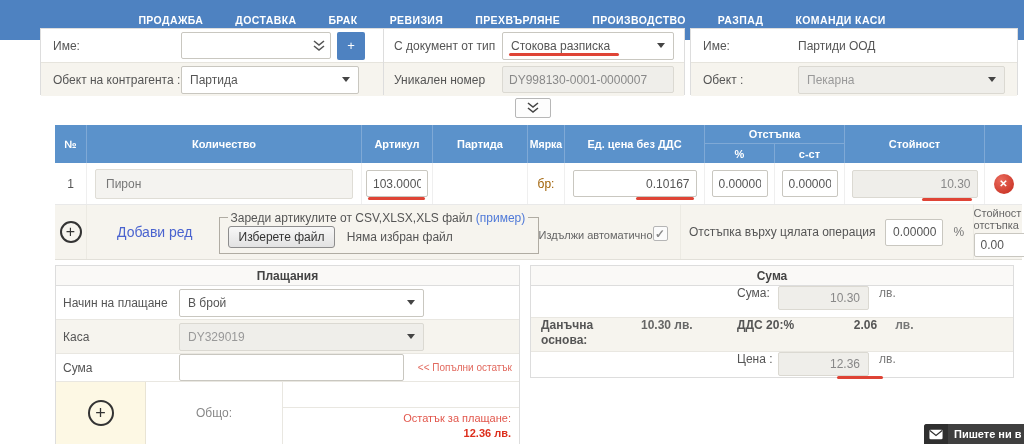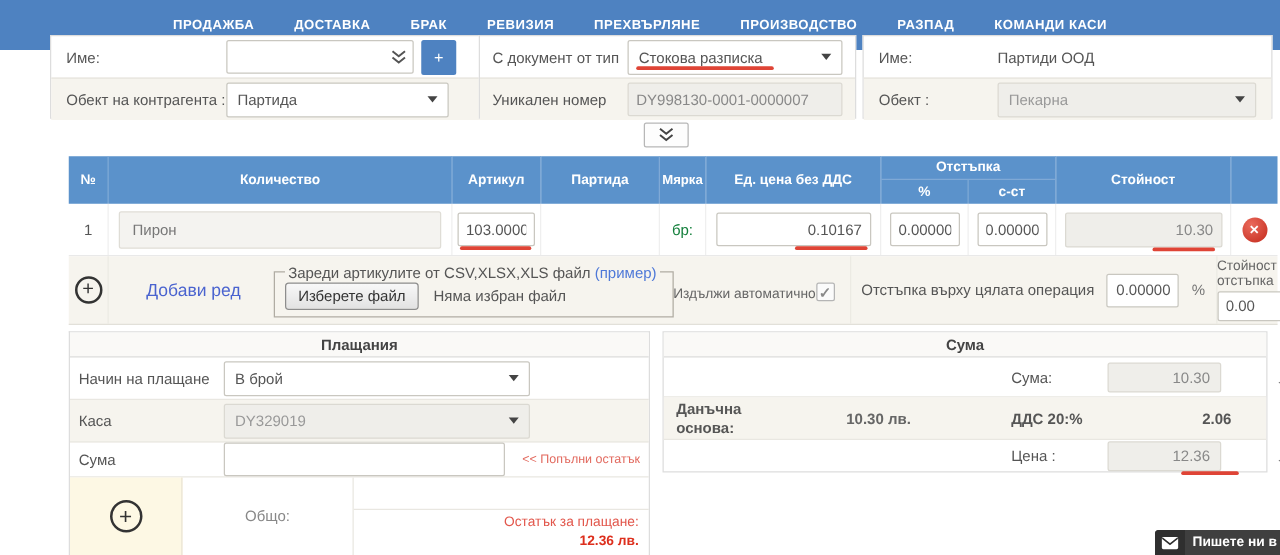--- a/index.html
+++ b/index.html
@@ -85,21 +85,21 @@
   .fill-link { margin-left:14px; font-size:10px; color:#e2695e; cursor:pointer; white-space:nowrap; }
   .paybot { display:flex; height:62px; }
   .cream { flex:0 0 90px; background:#fdf8e4; border-right:1px solid #e9e4d4; display:flex; align-items:center; justify-content:center; }
   .totcell { flex:0 0 137px; border-right:1px solid #e9e7e1; display:flex; align-items:center; justify-content:center; color:#888; }
   .remcell { flex:1; display:flex; flex-direction:column; }
   .remtop { height:26px; border-bottom:1px solid #e9e7e1; }
   .rembot { flex:1; text-align:right; padding:3px 8px 0 0; font-size:11px; color:#e2574c; line-height:1.35; }
   .remval { color:#dd2f1d; font-weight:bold; }
   
   .tot { position:absolute; left:530px; top:265px; width:484px; height:113px; border:1px solid #ddd; background:#fff; }
-  .totrow { display:flex; align-items:center; padding:0 10px; border-bottom:1px solid #e9e7e1;gap:36px; }
+  .totrow { display:flex; padding:0 10px; border-bottom:1px solid #e9e7e1; }
   .totrow.alt { background:#f6f4ee;font-weight:bold; }
   .tc1 { flex:0 0 96px; padding-right:12px; line-height:1.25; }
   .tc2 { flex:0 0 100px; padding-left:4px; color:#666; }
   .tc3 { flex:0 0 41px; white-space:nowrap; overflow:visible; }
   .tc4 { flex:0 0 91px; display:flex; justify-content:flex-end; }
   .tc4 .inp { width:91px; height:24px; text-align:right; padding-right:8px; }
   .tc4 .plainval { width:91px; text-align:right; padding-right:8px; color:#555; }
   .tc5 { margin-left:10px; color:#777; }
   
   .chat { position:absolute; left:924px; top:424px; width:110px; height:20px; background:#3f3f3f; border-radius:3px 3px 0 0;
@@ -207,21 +207,21 @@
     <div class="td">
       <span class="iwrap">
         <input class="inp num-inp" style="width: 62px;" value="103.00000">
         <i class="mark" style="left:2px;top:27px;width:57px;"></i>
       </span>
     </div>
     <div class="td">
         <span></span>
       </div>
     <div class="td">
-        <span style="color:#15803d;">бр:</span>
+        <span style="color:#a16207;">бр:</span>
       </div>
     <div class="td">
       <span class="iwrap">
         <input class="inp num-inp" style="width: 124px;" value="0.10167">
         <i class="mark" style="right:3px;top:27px;width:58px;"></i>
       </span>
     </div>
     <div class="td">
       <input class="inp num-inp" style="width: 56px;" value="0.00000">
     </div>

